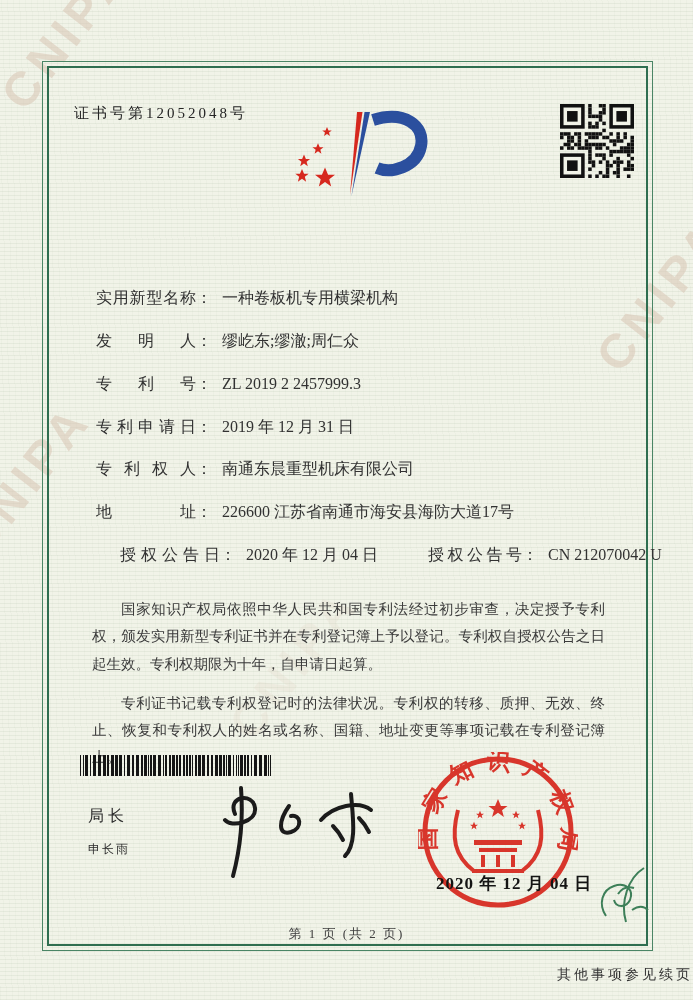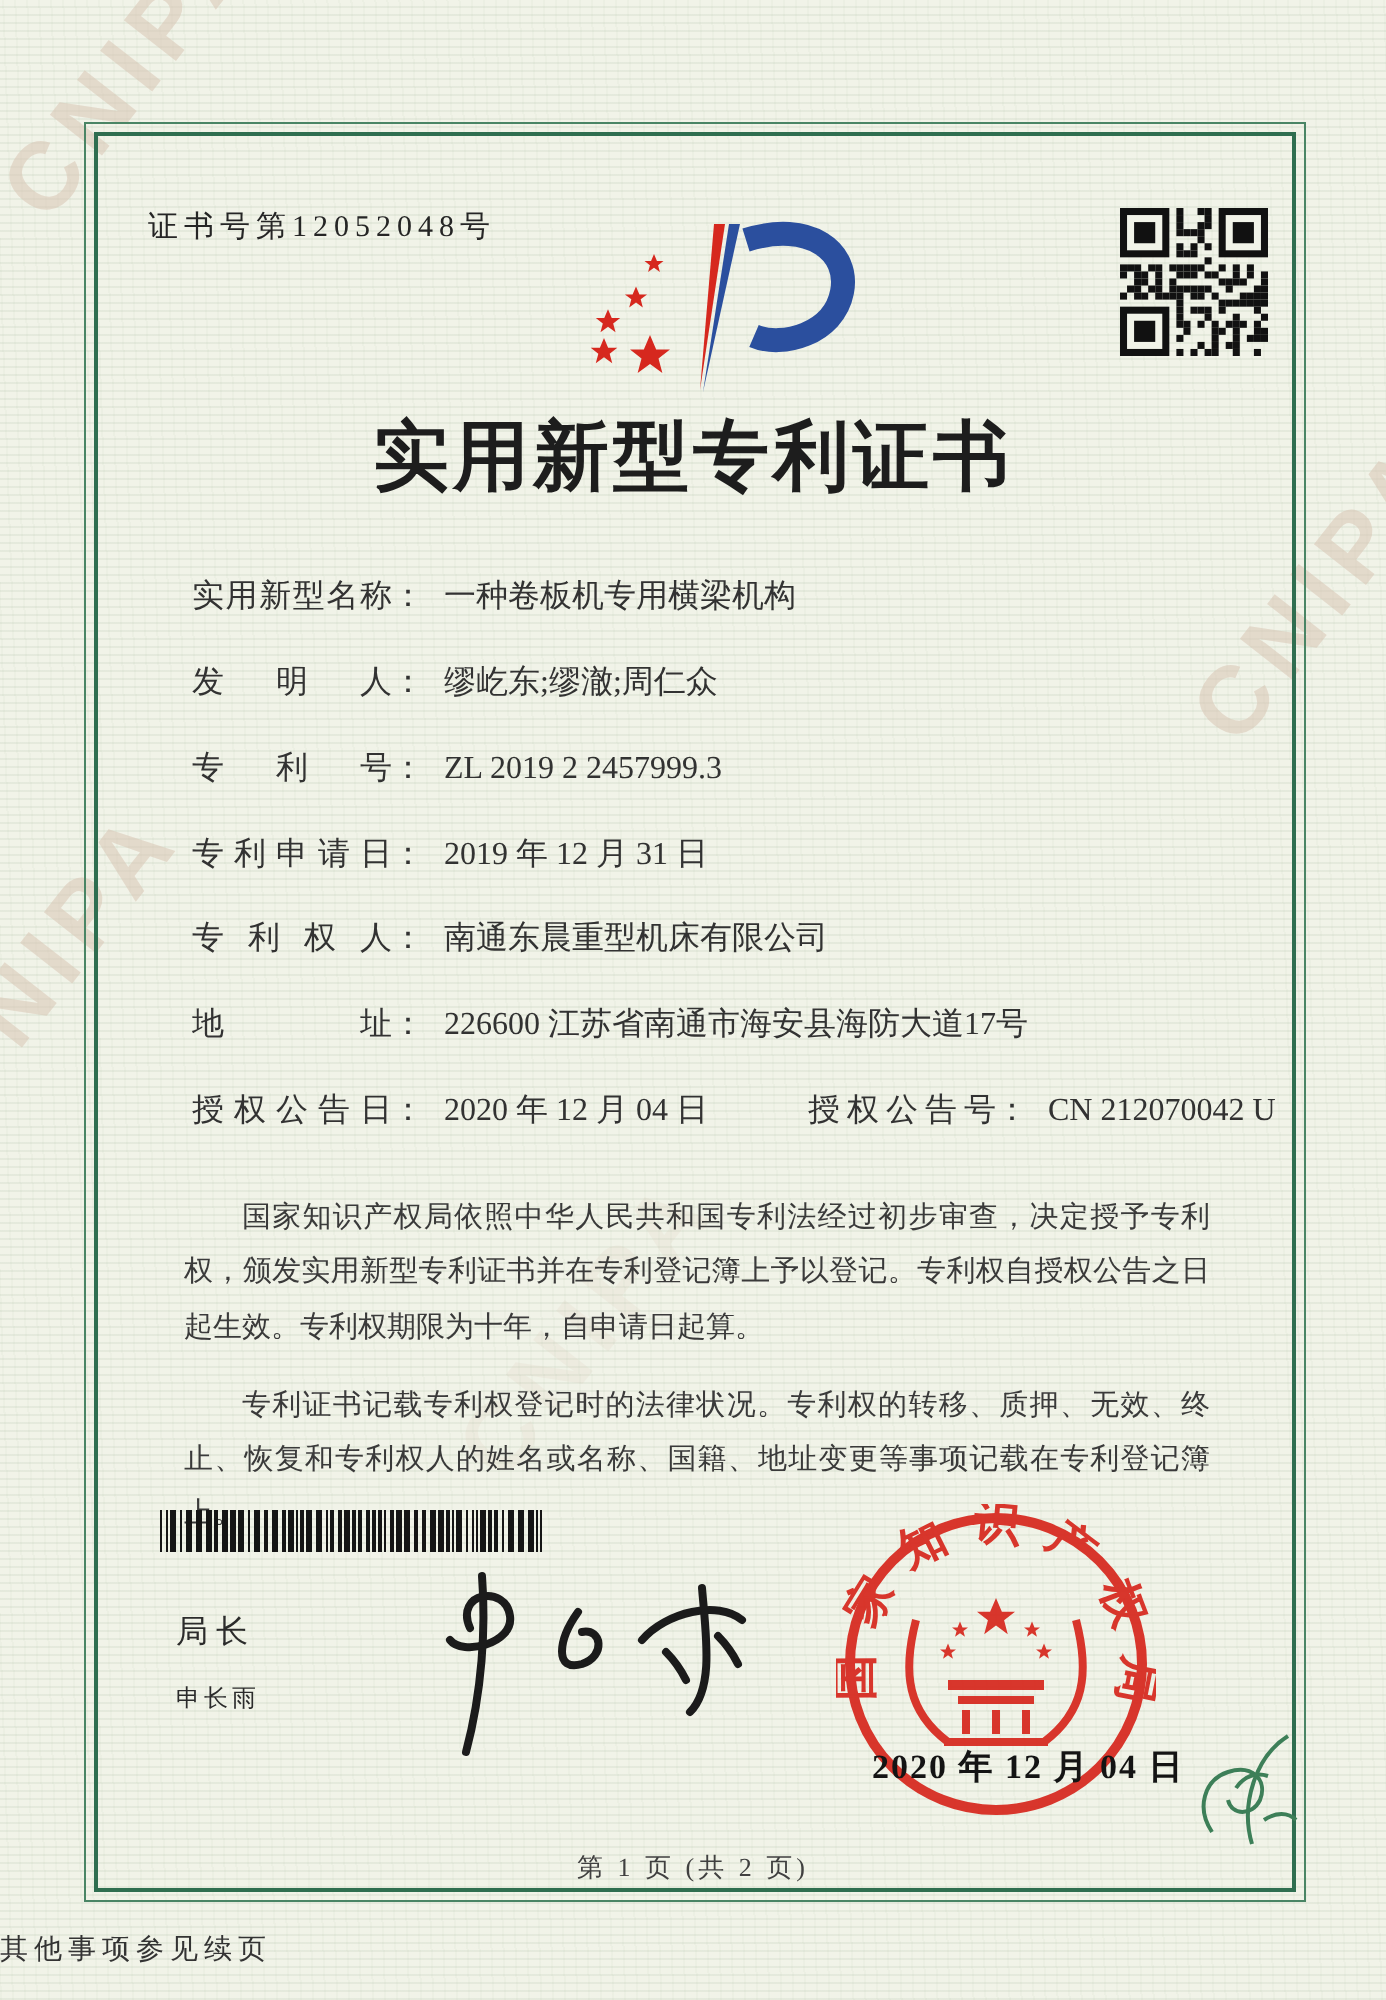--- a/index.html
+++ b/index.html
@@ -36,42 +36,42 @@
   .cert-no{position:absolute;left:74px;top:104px;font-size:15px;letter-spacing:3px;color:#252525;}
   .qr{position:absolute;left:560px;top:104px;width:74px;height:74px;}
   .logo{position:absolute;left:283px;top:110px;width:160px;height:90px;}
   .doc-title{
     position:absolute;left:0;right:0;top:203px;text-align:center;
     font-size:38px;font-weight:bold;letter-spacing:2px;color:#1d1d1d;
   }
   .fields{position:absolute;left:82px;top:288px;width:540px;font-size:16px;color:#323232;}
   .frow{position:absolute;left:14px;white-space:nowrap;height:22px;}
   .r0{top:0px;} .r1{top:43px;} .r2{top:86px;} .r3{top:129px;}
-  .r4{top:171px;} .r5{top:214px;} .r6{top:257px;}
+  .r4{top:171px;} .r5{top:214px;} .r6{top:257px;margin-left:24px;}
   .flabel{display:inline-block;width:100px;text-align:justify;text-align-last:justify;vertical-align:top;}
   .fvalue{margin-left:10px;}
   .fgroup2{position:absolute;left:308px;top:0;white-space:nowrap;}
   .fgroup2 .flabel{width:94px;}
   .paras{
     position:absolute;left:80px;top:584px;width:537px;
     font-size:14.5px;line-height:1.88;text-align:justify;color:#3a3a3a;
   }
   .paras p{margin:12px;text-indent:2em;}
   .barcode{position:absolute;left:80px;top:755px;width:198px;height:21px;display:flex;overflow:hidden;}
   .bar{height:100%;flex:none;}
   .director-title{position:absolute;left:88px;top:806px;font-size:16px;letter-spacing:4px;color:#2b2b2b;}
   .director-name{position:absolute;left:88px;top:841px;font-size:12px;letter-spacing:2px;color:#2b2b2b;}
   .signature{position:absolute;left:205px;top:784px;width:180px;height:100px;}
   .seal{position:absolute;left:418px;top:752px;width:160px;height:160px;opacity:.93;}
   .seal-date{
     position:absolute;left:436px;top:872px;font-size:17px;font-weight:bold;
     letter-spacing:1px;color:#141414;z-index:4;
   }
   .page-info{position:absolute;left:0;right:0;top:925px;text-align:center;font-size:13px;letter-spacing:2px;color:#404040;}
-  .cont-note{position:absolute;left:0;right:0;top:966px;text-align:left;font-size:14px;letter-spacing:3px;color:#333;z-index:3;}
+  .cont-note{position:absolute;left:0;right:0;top:966px;text-align:right;font-size:14px;letter-spacing:3px;color:#333;z-index:3;}
   .flourish{position:absolute;left:596px;top:858px;width:54px;height:70px;z-index:2;}
 </style>
 </head>
 <body>
 
 <div class="page">
 
   <div class="wm wm1">CNIPA</div>
   <div class="wm wm2">CNIPA</div>
   <div class="wm wm3">CNIPA</div>
@@ -232,21 +232,20 @@
         <path d="M0,-10 L2.94,-3.09 L9.51,-3.09 L4.05,1.18 L5.88,8.09 L0,3.8 L-5.88,8.09 L-4.05,1.18 L-9.51,-3.09 L-2.94,-3.09 Z" transform="translate(35,39) scale(0.58)"></path>
         <path d="M0,-10 L2.94,-3.09 L9.51,-3.09 L4.05,1.18 L5.88,8.09 L0,3.8 L-5.88,8.09 L-4.05,1.18 L-9.51,-3.09 L-2.94,-3.09 Z" transform="translate(21,51) scale(0.64)"></path>
         <path d="M0,-10 L2.94,-3.09 L9.51,-3.09 L4.05,1.18 L5.88,8.09 L0,3.8 L-5.88,8.09 L-4.05,1.18 L-9.51,-3.09 L-2.94,-3.09 Z" transform="translate(19,66) scale(0.7)"></path>
         <path d="M0,-10 L2.94,-3.09 L9.51,-3.09 L4.05,1.18 L5.88,8.09 L0,3.8 L-5.88,8.09 L-4.05,1.18 L-9.51,-3.09 L-2.94,-3.09 Z" transform="translate(42,68) scale(1.05)"></path>
       </g>
       <path d="M74,2 L79.5,2 L67,85 Z" fill="#d6281e"></path>
       <path d="M81.5,2 L87,2 L68.5,86 Z" fill="#2b4f9e"></path>
       <path d="M90,10 C122,0 142,16 138,36 C134,57 108,64 94,58" fill="none" stroke="#2b4f9e" stroke-width="12"></path>
     </svg>
 
-    <div class="doc-title">实用新型专利证书</div>
 
     <div class="fields">
       <div class="frow r0">
         <span class="flabel">实用新型名称</span><span>：</span><span class="fvalue">一种卷板机专用横梁机构</span>
       </div>
       <div class="frow r1">
         <span class="flabel">发明人</span><span>：</span><span class="fvalue">缪屹东;缪澈;周仁众</span>
       </div>
       <div class="frow r2">
         <span class="flabel">专利号</span><span>：</span><span class="fvalue">ZL 2019 2 2457999.3</span>

